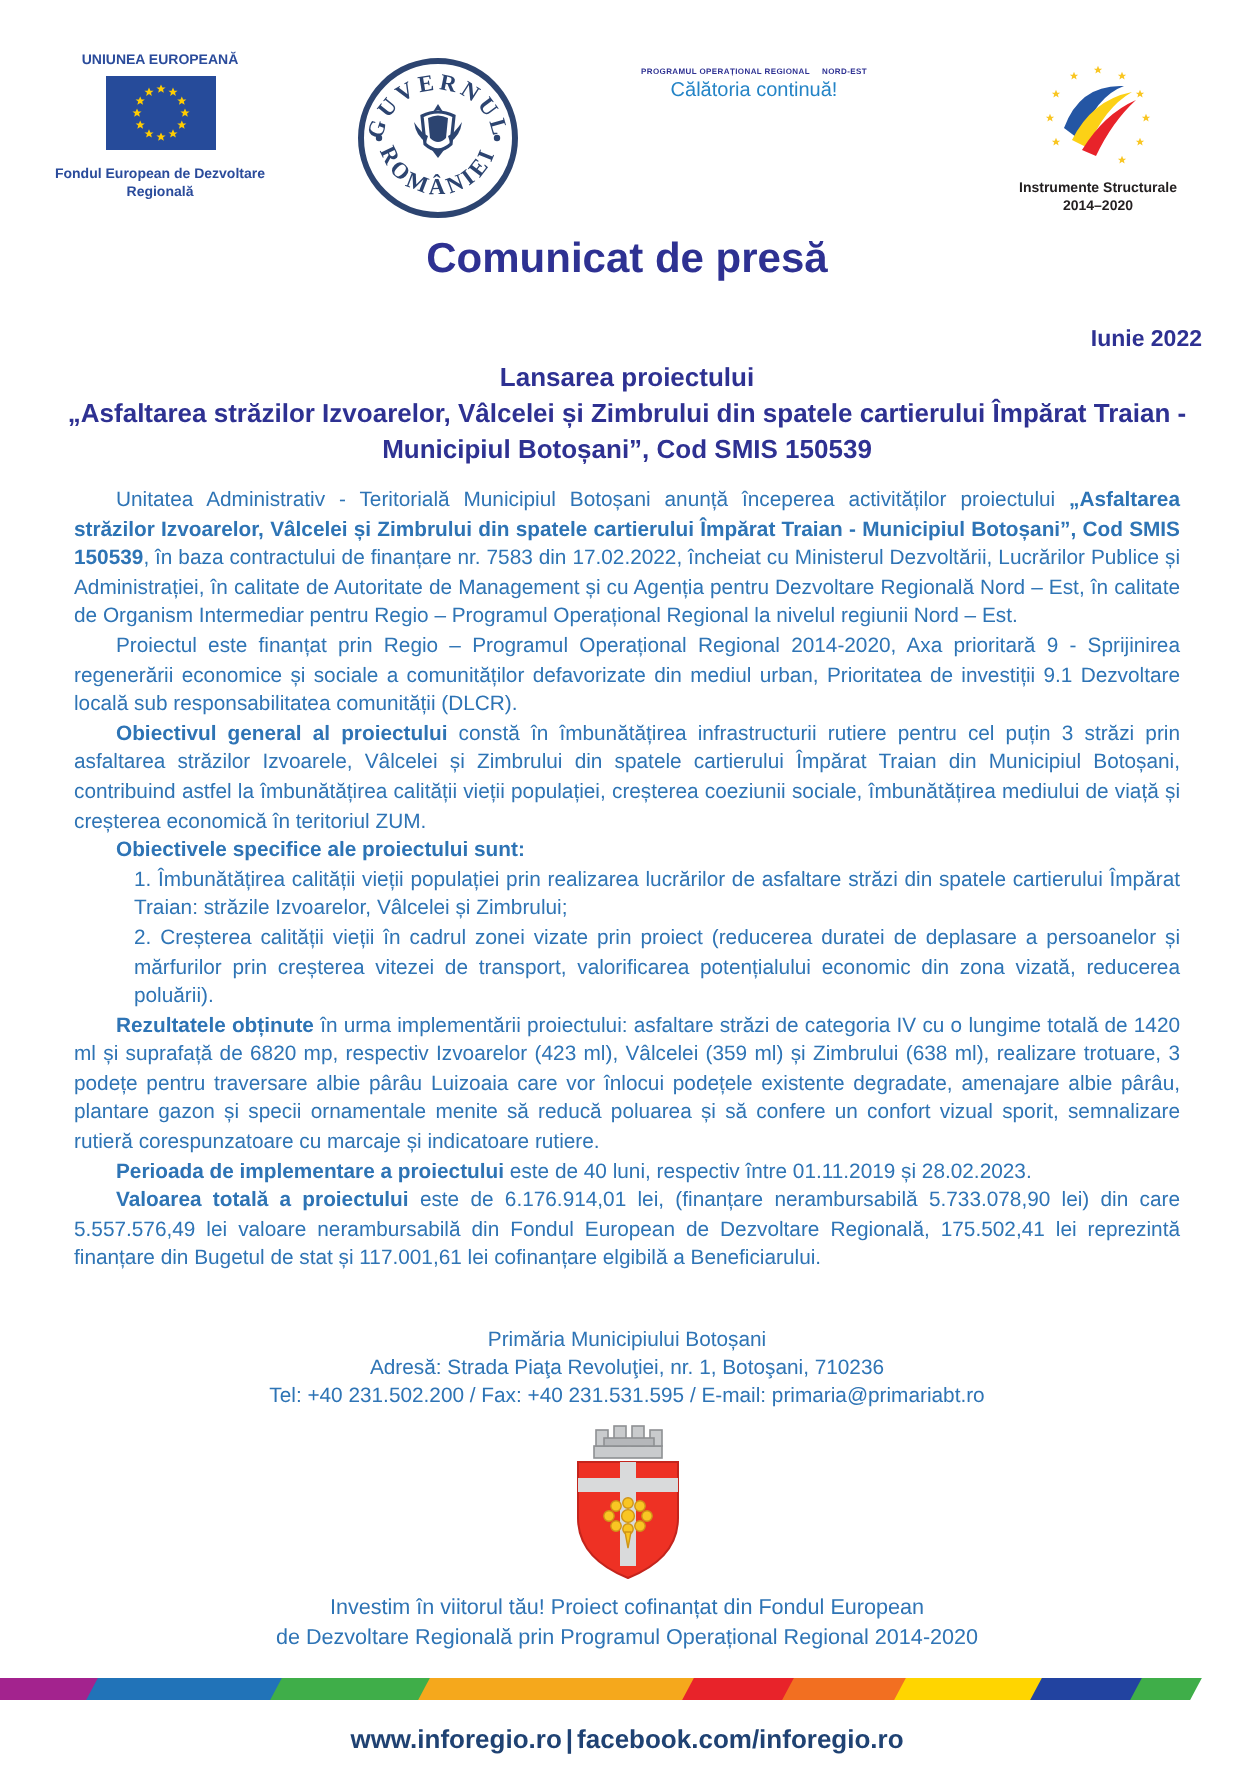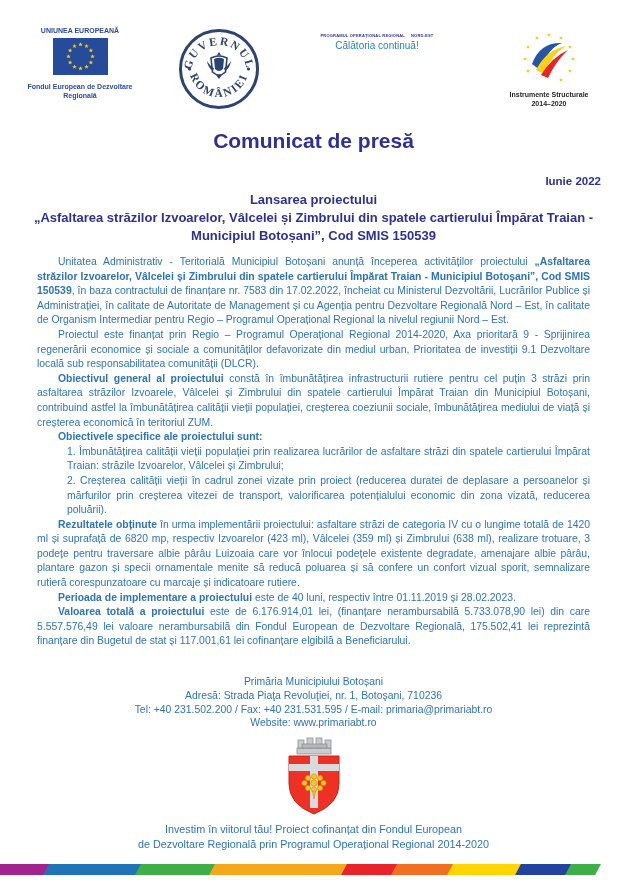--- a/index.html
+++ b/index.html
@@ -26,21 +26,21 @@
   .regio-o::after { content:""; position:absolute; left:7px; top:7px; width:16px; height:16px;
     border-radius:50%; background:#fff; }
   .regio-diamond { position:absolute; left:10px; top:6px; width:10px; height:10px;
     background:#2e3192; transform:rotate(45deg); z-index:2; }
   .regio-sub { font-size:4px; color:#2e3192; font-weight:bold; letter-spacing:0.2px;
     display:flex; gap:6px; margin-top:1px; }
   .regio-tag { font-size:10px; color:#2484c6; font-weight:normal; margin-top:2px; }
   .is-block { width:120px; padding-top:4px; }
   .is-caption { font-size:7px; font-weight:bold; color:#231f20; text-align:center; line-height:9px; margin-top:2px; }
   
-  .doc-title { text-align:center; color:#2e3192; font-weight:bold; font-size:21px; margin-top:19px; }
+  .doc-title { text-align:center; color:#2e3192; font-weight:bold; font-size:21px; margin-top:8px; }
   .doc-date { text-align:right; color:#2e3192; font-weight:bold; font-size:11.5px; padding-right:26px; margin-top:22px; }
   .doc-subtitle { text-align:center; color:#2e3192; font-weight:bold; font-size:13px; line-height:18px; margin-top:4px; padding:0 30px; }
   
   .body-text { padding:10px 37px 0 37px; color:#2e74b5; font-size:10.4px; line-height:14.6px; text-align:justify; }
   .para { text-indent:21px; }
   .para b, .list-head, .li b { font-weight:bold; }
   .list-head { text-indent:21px; }
   .li { padding-left:30px; }
   
   .contact { text-align:center; color:#2e74b5; font-size:10.4px; line-height:13.8px; margin-top:26px; }
@@ -163,21 +163,20 @@
     <p class="li">2. Creșterea calității vieții în cadrul zonei vizate prin proiect (reducerea duratei de deplasare a persoanelor și mărfurilor prin creșterea vitezei de transport, valorificarea potențialului economic din zona vizată, reducerea poluării).</p>
     <p class="para"><b>Rezultatele obținute</b><span> în urma implementării proiectului: asfaltare străzi de categoria IV cu o lungime totală de 1420 ml și suprafață de 6820 mp, respectiv Izvoarelor (423 ml), Vâlcelei (359 ml) și Zimbrului (638 ml), realizare trotuare, 3 podețe pentru traversare albie pârâu Luizoaia care vor înlocui podețele existente degradate, amenajare albie pârâu, plantare gazon și specii ornamentale menite să reducă poluarea și să confere un confort vizual sporit, semnalizare rutieră corespunzatoare cu marcaje și indicatoare rutiere.</span></p>
     <p class="para"><b>Perioada de implementare a proiectului</b><span> este de 40 luni, respectiv între 01.11.2019 și 28.02.2023.</span></p>
     <p class="para"><b>Valoarea totală a proiectului</b><span> este de 6.176.914,01 lei, (finanțare nerambursabilă 5.733.078,90 lei) din care 5.557.576,49 lei valoare nerambursabilă din Fondul European de Dezvoltare Regională, 175.502,41 lei reprezintă finanțare din Bugetul de stat și 117.001,61  lei cofinanțare elgibilă a Beneficiarului.</span></p>
   </div>
 
   <div class="contact">
     <div>Primăria Municipiului Botoșani</div>
     <div>Adresă: Strada Piaţa Revoluţiei, nr. 1, Botoşani, 710236</div>
     <div>Tel: +40 231.502.200 / Fax: +40 231.531.595 / E-mail: primaria@primariabt.ro</div>
-    <div><span>Website: </span><span>www.primariabt.ro</span></div>
   </div>
 
   <div class="arms-wrap">
     <svg width="62" height="86" viewBox="0 0 62 86">
 
       <g fill="#c9cbcd" stroke="#8e9093" stroke-width="0.8">
         <rect x="14" y="12" width="34" height="6"></rect>
         <rect x="15" y="4" width="6" height="8"></rect>
         <rect x="24" y="2" width="6" height="10"></rect>
         <rect x="33" y="2" width="6" height="10"></rect>

